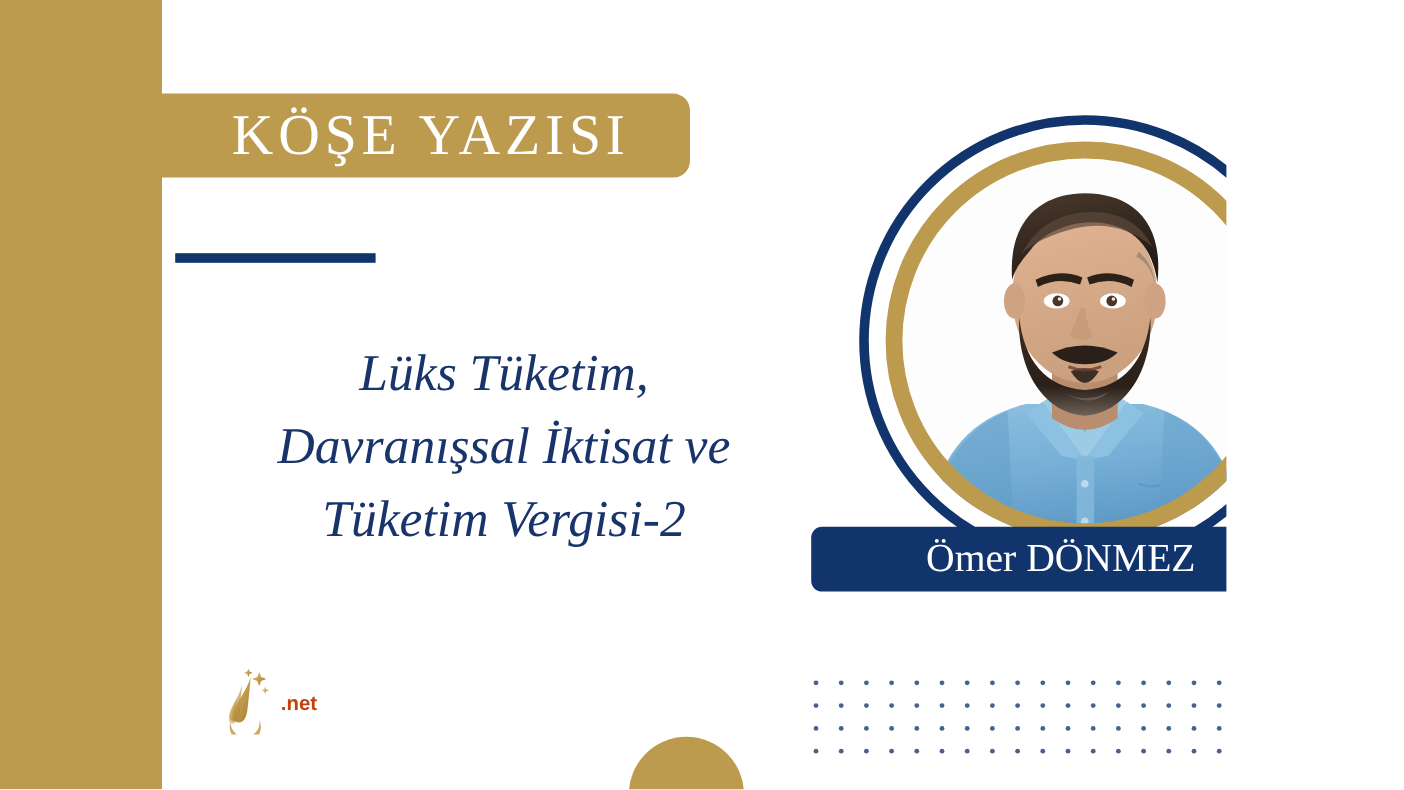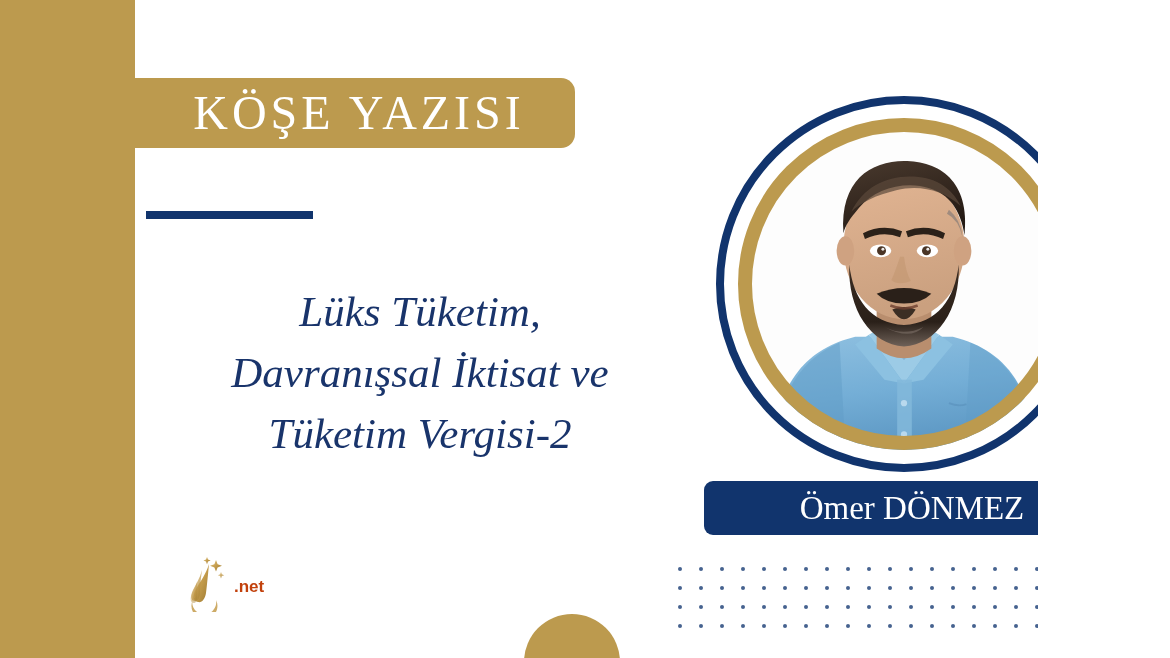--- a/index.html
+++ b/index.html
@@ -7,21 +7,20 @@
     padding: 0;
     background: #ffffff;
   }
   #canvas {
     position: relative;
     width: 1022px;
     height: 658px;
     background: #ffffff;
     overflow: hidden;
     font-family: "Liberation Serif", serif;
-    padding-left: 16px;
   }
 
   
   #gold-bar {
     position: absolute;
     left: 0;
     top: 0;
     width: 135px;
     height: 658px;
     background: #bc9a4e;
@@ -151,29 +150,28 @@
     bottom: 14px;
     border-radius: 50%;
     overflow: hidden;
   }
   #portrait-photo svg { display: block; width: 100%; height: 100%; }
 
   
   #author-plate {
     position: absolute;
     left: 676px;
-    top: 481px;
+    top: 439px;
     width: 416px;
     height: 54px;
     background: #11346d;
     border-radius: 9px;
     display: flex;
     align-items: center;
     justify-content: center;
-    margin-left: 28px;
   }
   #author-name {
     color: #ffffff;
     font-size: 33px;
     line-height: 1;
     font-family: "Liberation Serif", serif;
     white-space: nowrap;
   }
 
   

